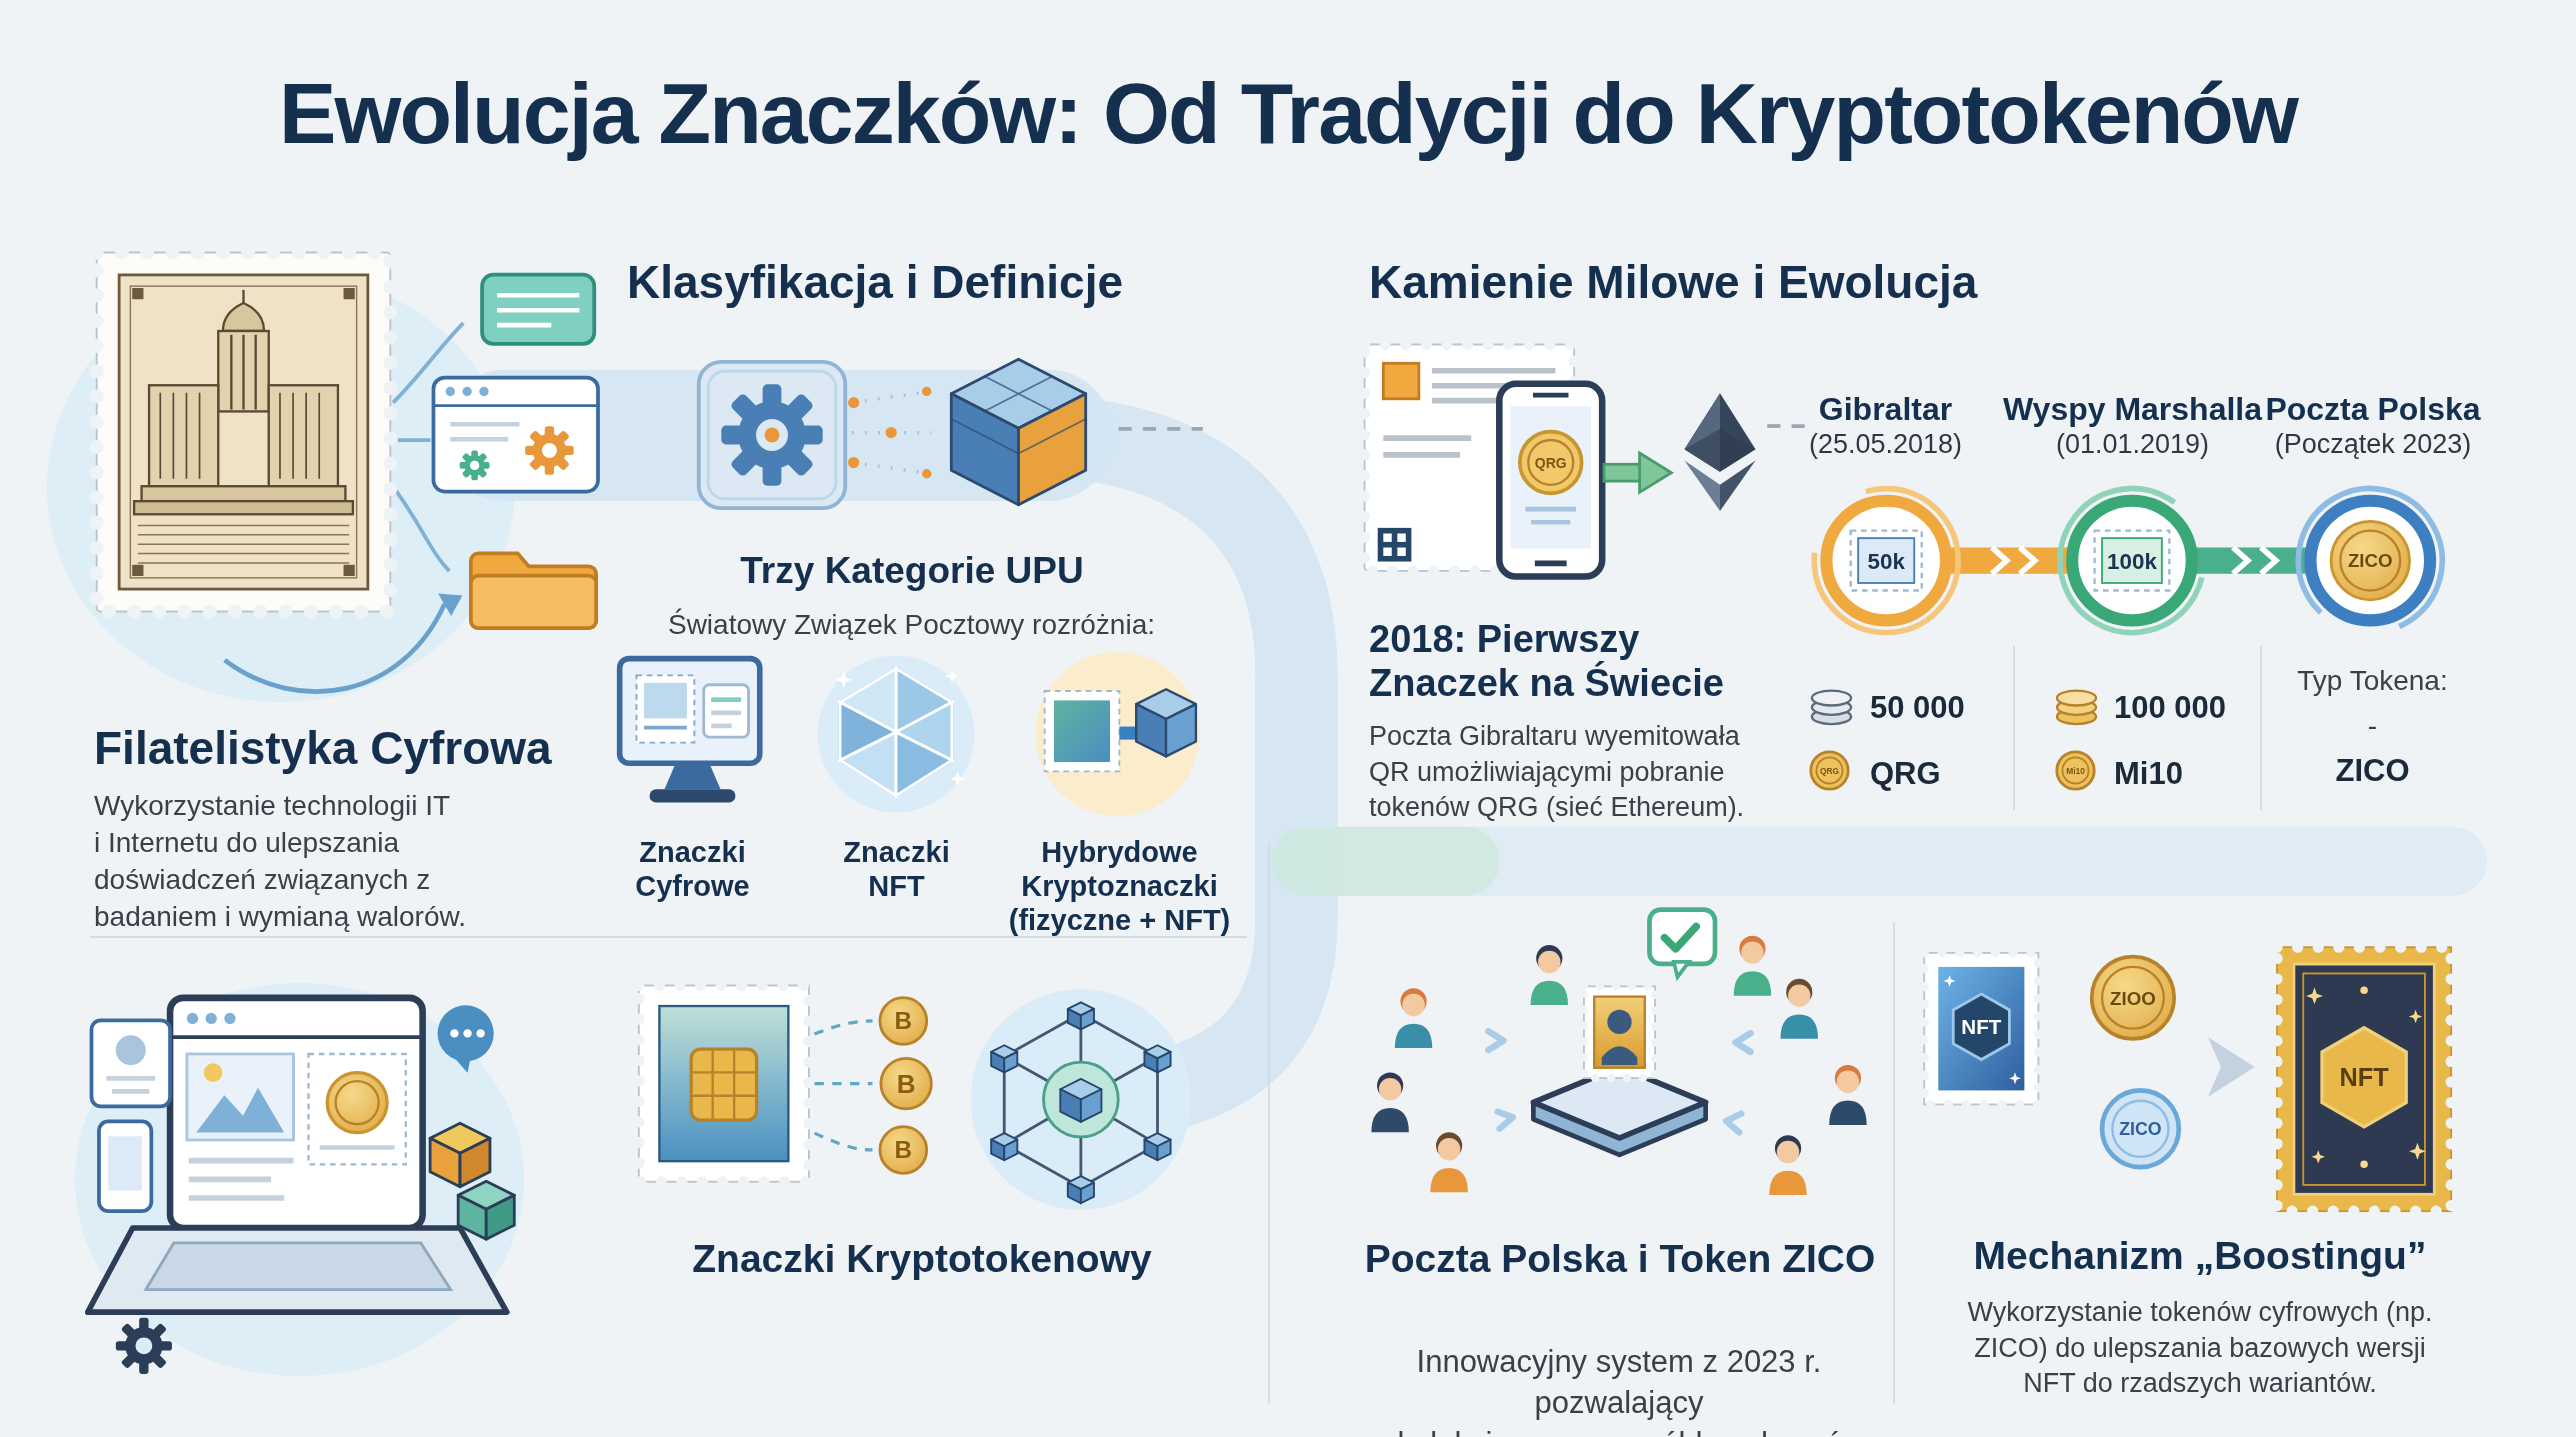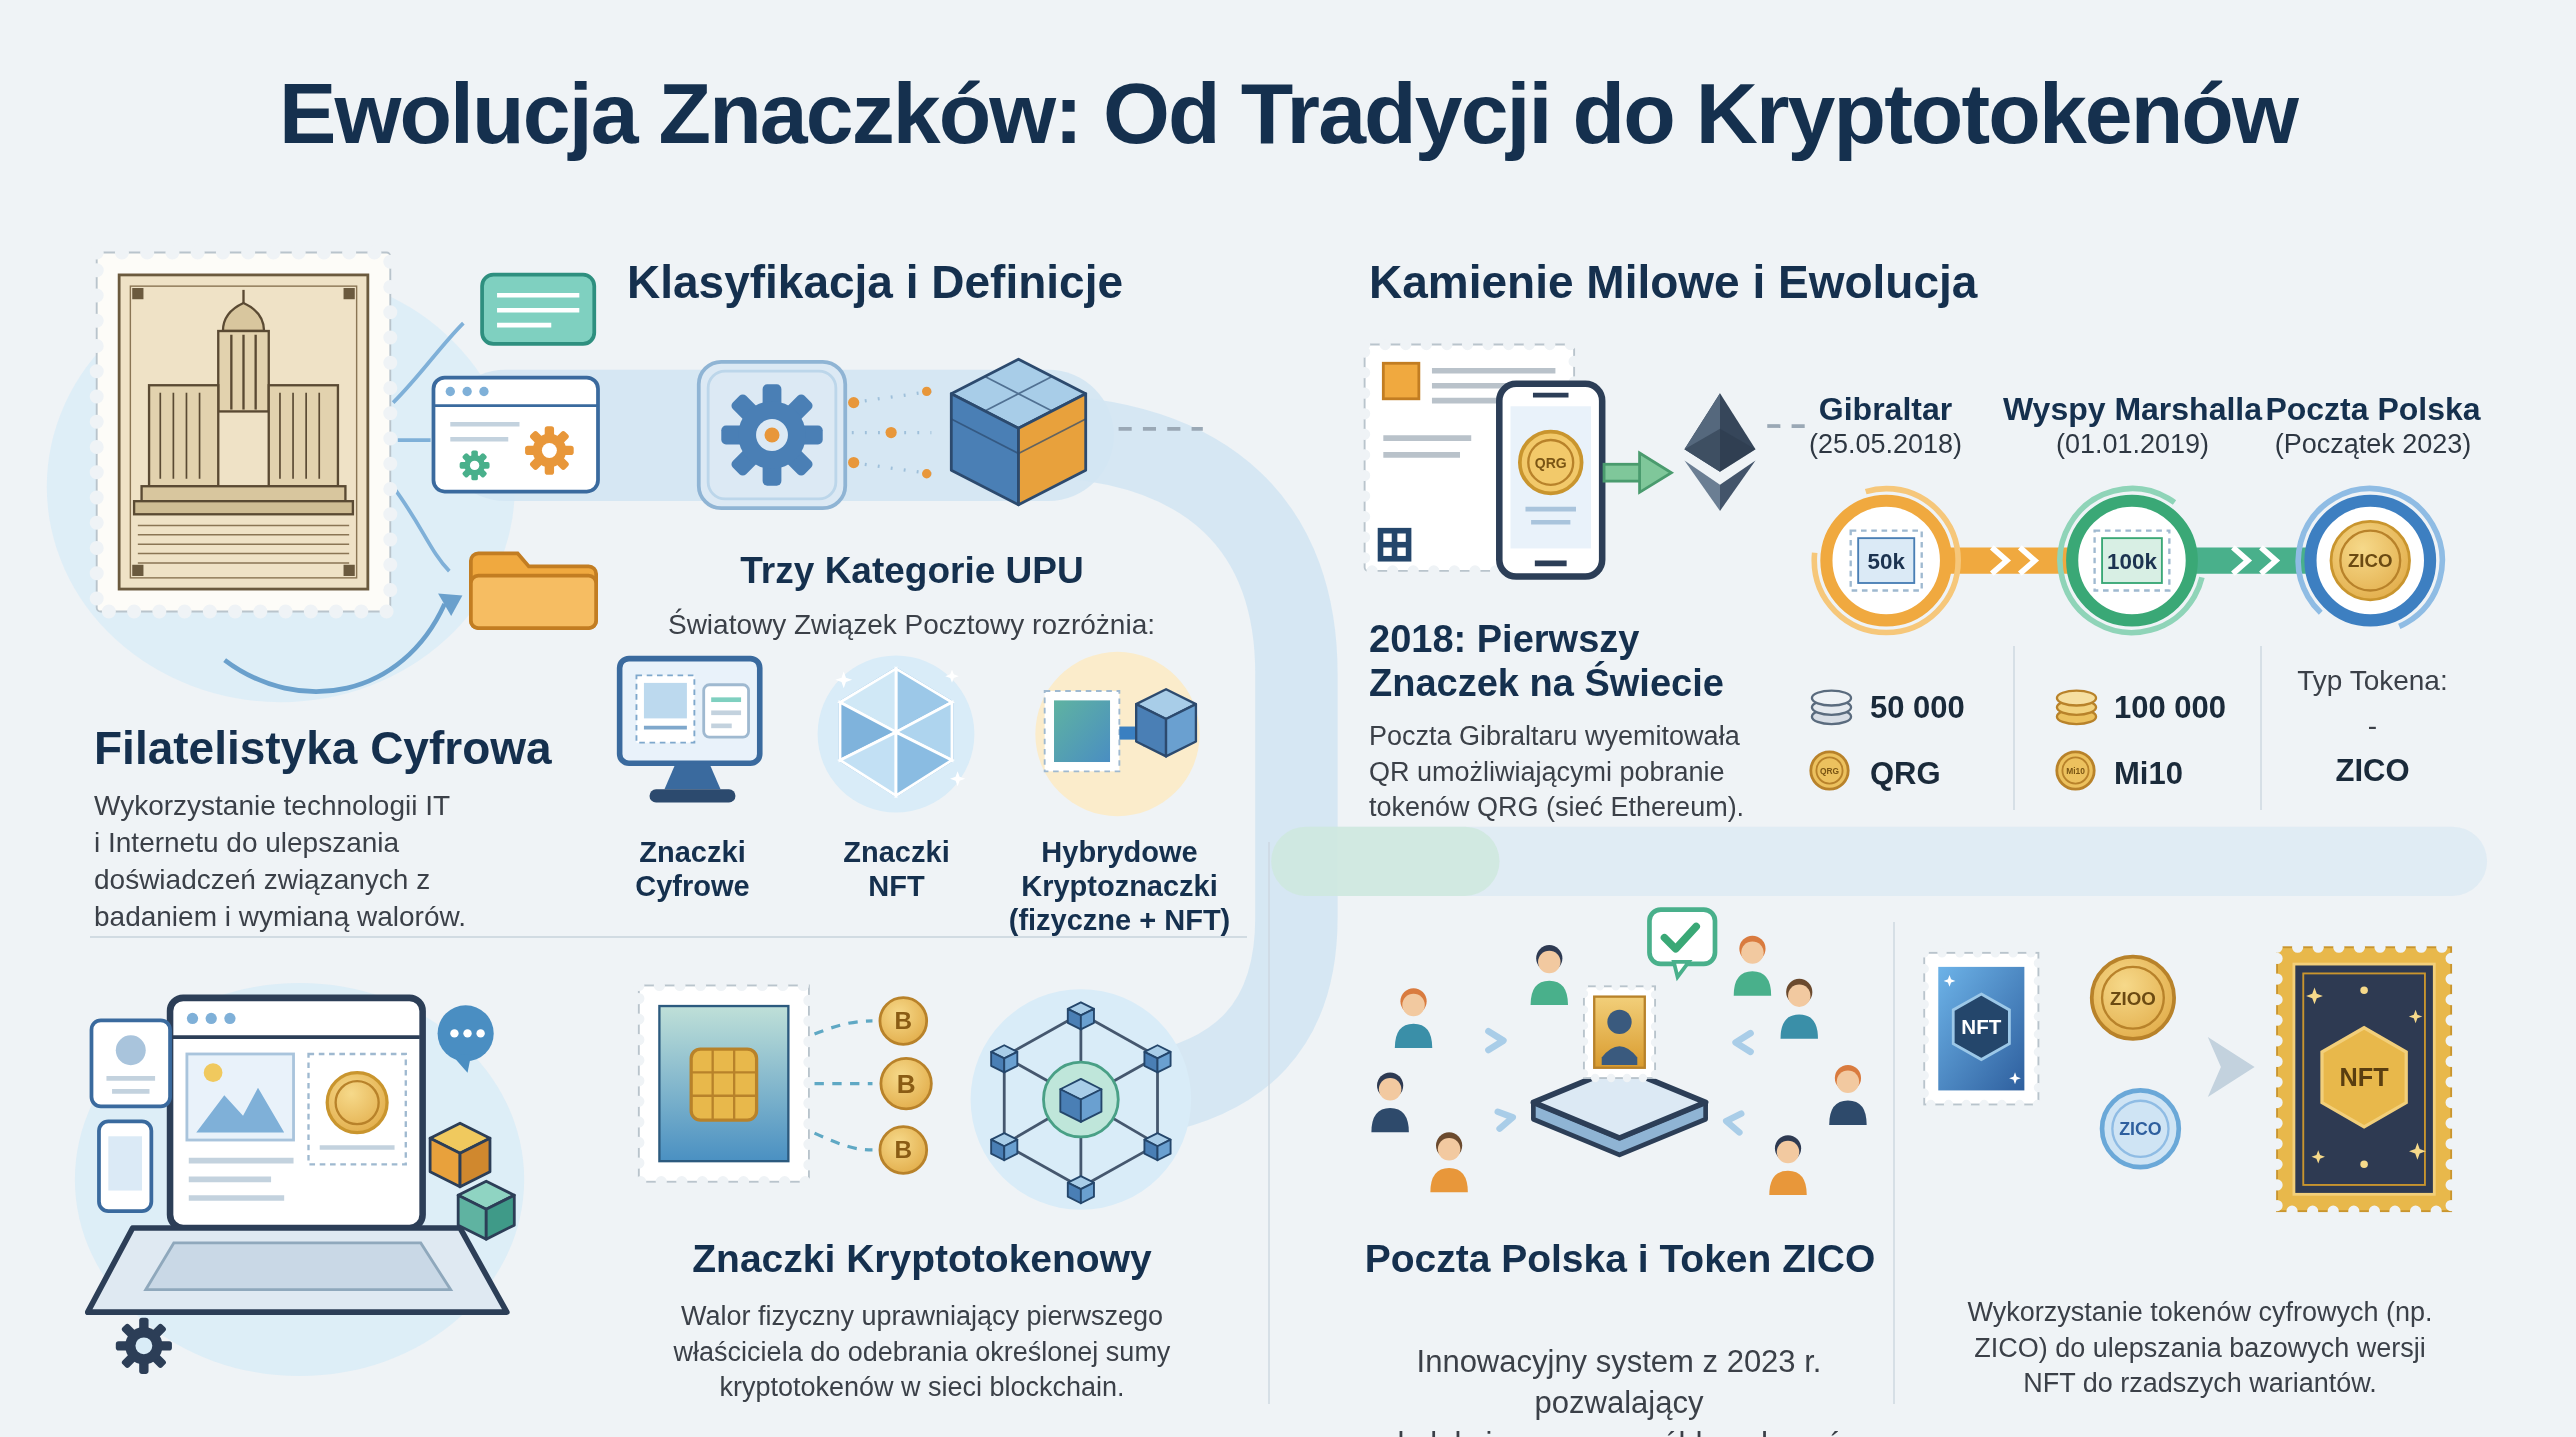--- a/index.html
+++ b/index.html
@@ -530,23 +530,20 @@
           <polygon points="399,173 413,180 413,195 399,188" fill="#4a7fb5"></polygon>
           <polygon points="413,180 427,173 427,188 413,195" fill="#6aa0d0"></polygon>
         <polygon points="413,72 427,79 413,86 399,79" fill="#a8cde8"></polygon>
           <polygon points="399,79 413,86 413,101 399,94" fill="#4a7fb5"></polygon>
           <polygon points="413,86 427,79 427,94 413,101" fill="#6aa0d0"></polygon>
       </g>
     </g>
   </svg>
 
   <div class="abs h3 center" style="left:618px;top:1237px;width:608px;font-size:39px;">Znaczki Kryptotokenowy</div>
-  <div class="abs body-txt pre center" style="left:599px;top:1299px;width:646px;font-size:27px;">Walor fizyczny uprawniający pierwszego
-właściciela do odebrania określonej sumy
-kryptotokenów w sieci blockchain.</div>
 
   <svg class="abs" style="left:1348px;top:900px;" width="543" height="314" viewBox="0 0 580 335">
     <defs>
       <linearGradient id="goldP" x1="0" y1="0" x2="0" y2="1">
         <stop offset="0" stop-color="#f2cf7a"></stop>
           <stop offset="1" stop-color="#d99b2e"></stop>
       </linearGradient>
     </defs>
     <g>
       <polygon points="198,216 290,254 382,216 382,234 290,272 198,234" fill="#8fb4d4" stroke="#2c3e57" stroke-width="5" stroke-linejoin="round"></polygon>
@@ -661,18 +658,19 @@
       <text x="485" y="160" font-size="27" text-anchor="middle" fill="#5a3e10">NFT</text>
       <use href="#sparkB" transform="translate(432,64)" fill="#f6d98a"></use>
       <use href="#sparkB" transform="translate(540,86) scale(.8)" fill="#f6d98a"></use>
       <use href="#sparkB" transform="translate(436,236) scale(.8)" fill="#f6d98a"></use>
       <use href="#sparkB" transform="translate(542,230)" fill="#f6d98a"></use>
       <circle cx="485" cy="58" r="4" fill="#f6d98a"></circle>
         <circle cx="485" cy="244" r="4" fill="#f6d98a"></circle>
     </g>
   </svg>
 
+  <div class="abs h3 center" style="left:1919px;top:1234px;width:562px;font-size:39px;">Mechanizm „Boostingu”</div>
   <div class="abs body-txt pre center" style="left:1910px;top:1295px;width:580px;font-size:27px;">Wykorzystanie tokenów cyfrowych (np.
 ZICO) do ulepszania bazowych wersji
 NFT do rzadszych wariantów.</div>
 
 </div>
 
 
 </body></html>

